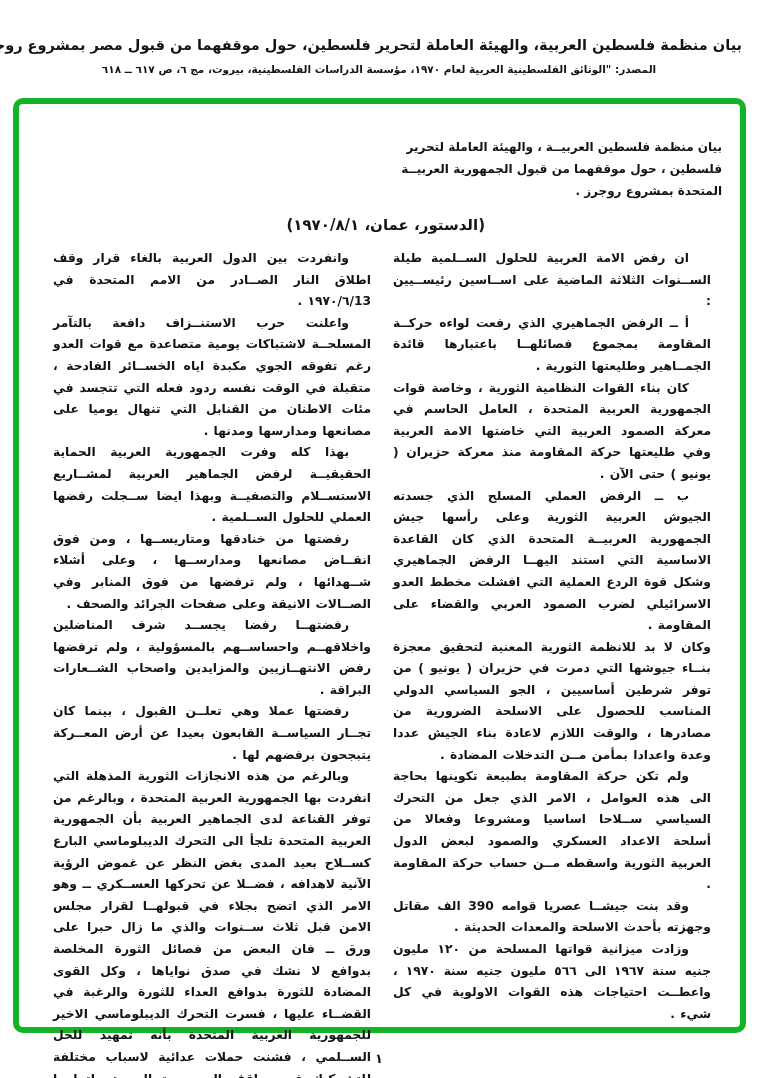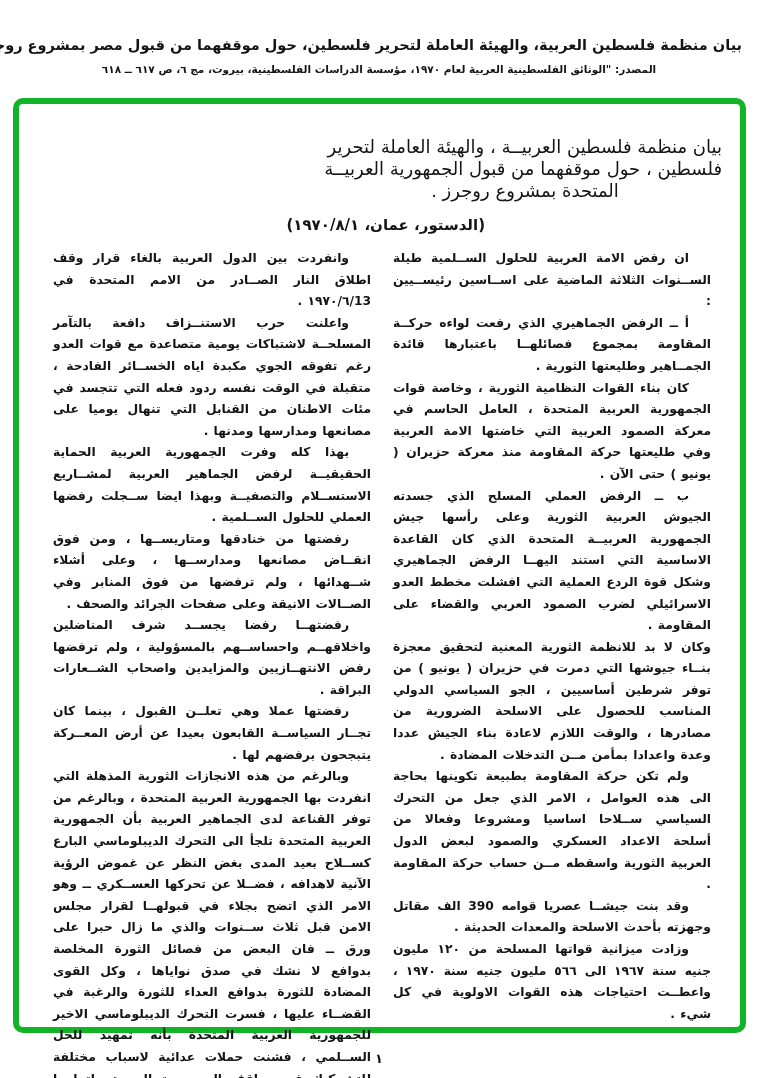--- a/index.html
+++ b/index.html
@@ -23,26 +23,26 @@
     box-sizing:border-box;
     border:6px solid #12b327;
     border-radius:10px;
     background:#ffffff;
   }
   
   .doc-title {
     direction:rtl;
     width:452px;
     margin:32px 18px 0 auto;
-    font-weight:normal;
-    font-size:18px;
+    font-weight:bold;
+    font-size:12px;
     line-height:22px;
   }
   .doc-title .line { text-align:right; }
-  .doc-title .line.last { text-align:center; padding-left:58px; }
+  .doc-title .line.last { text-align:right; padding-left:58px; }
   
   .dateline {
     direction:rtl; text-align:right;
     padding-right:255px;
     margin-top:14px;
     font-weight:bold; font-size:15px;
   }
   
   .columns {
     direction:rtl;

